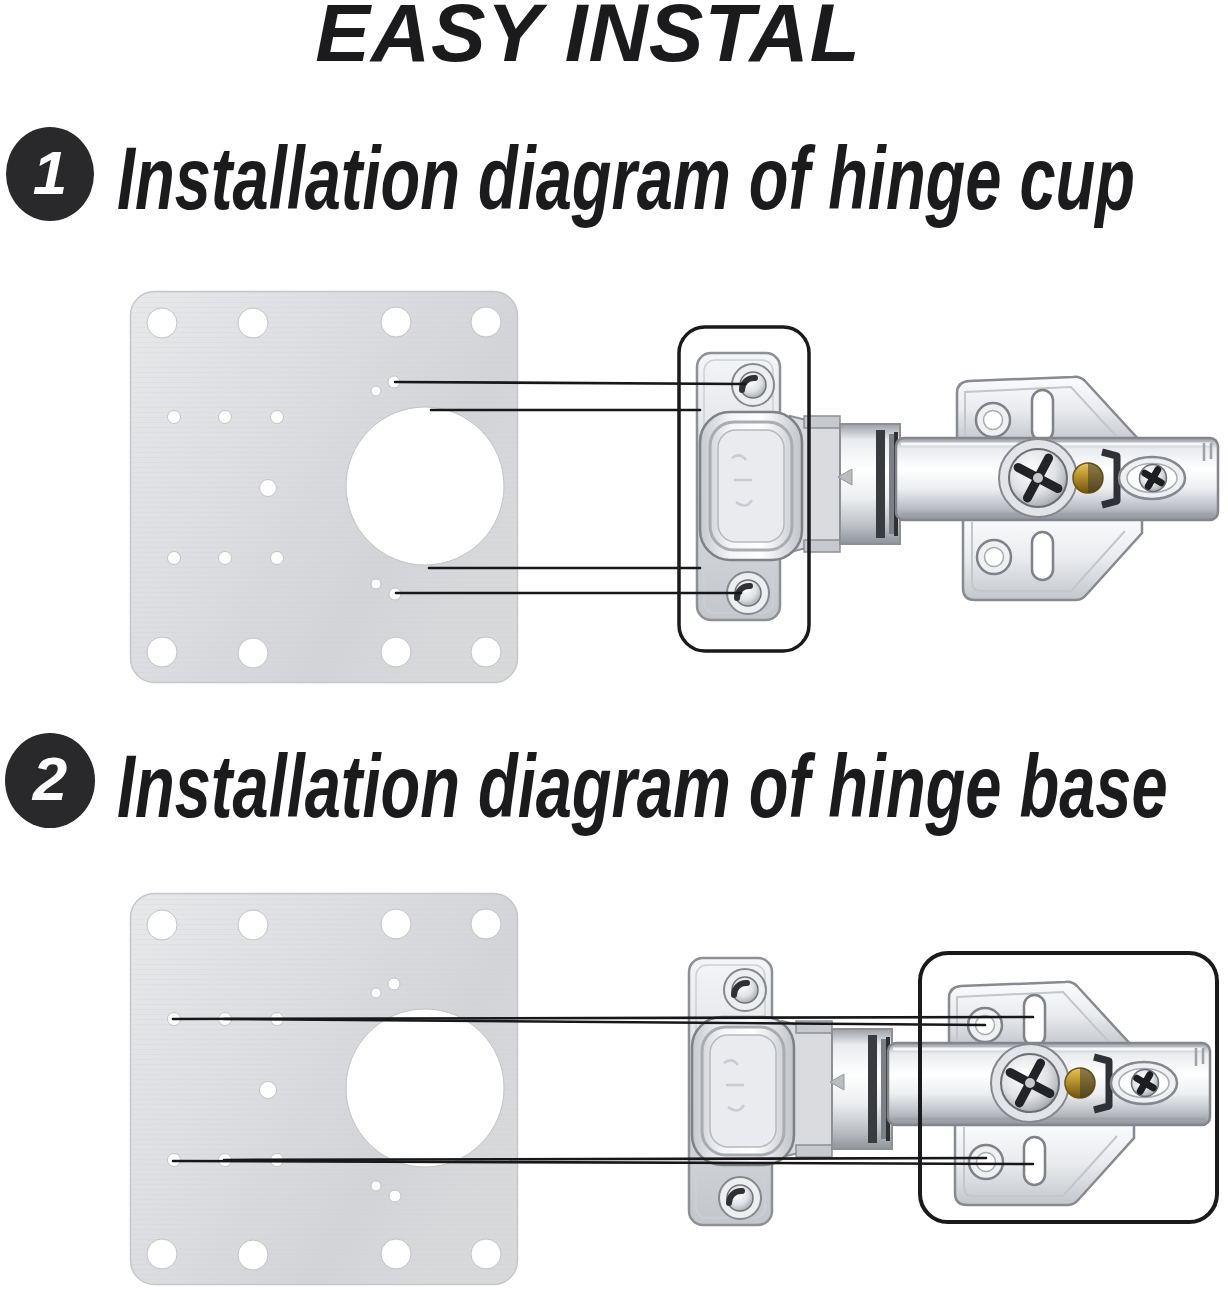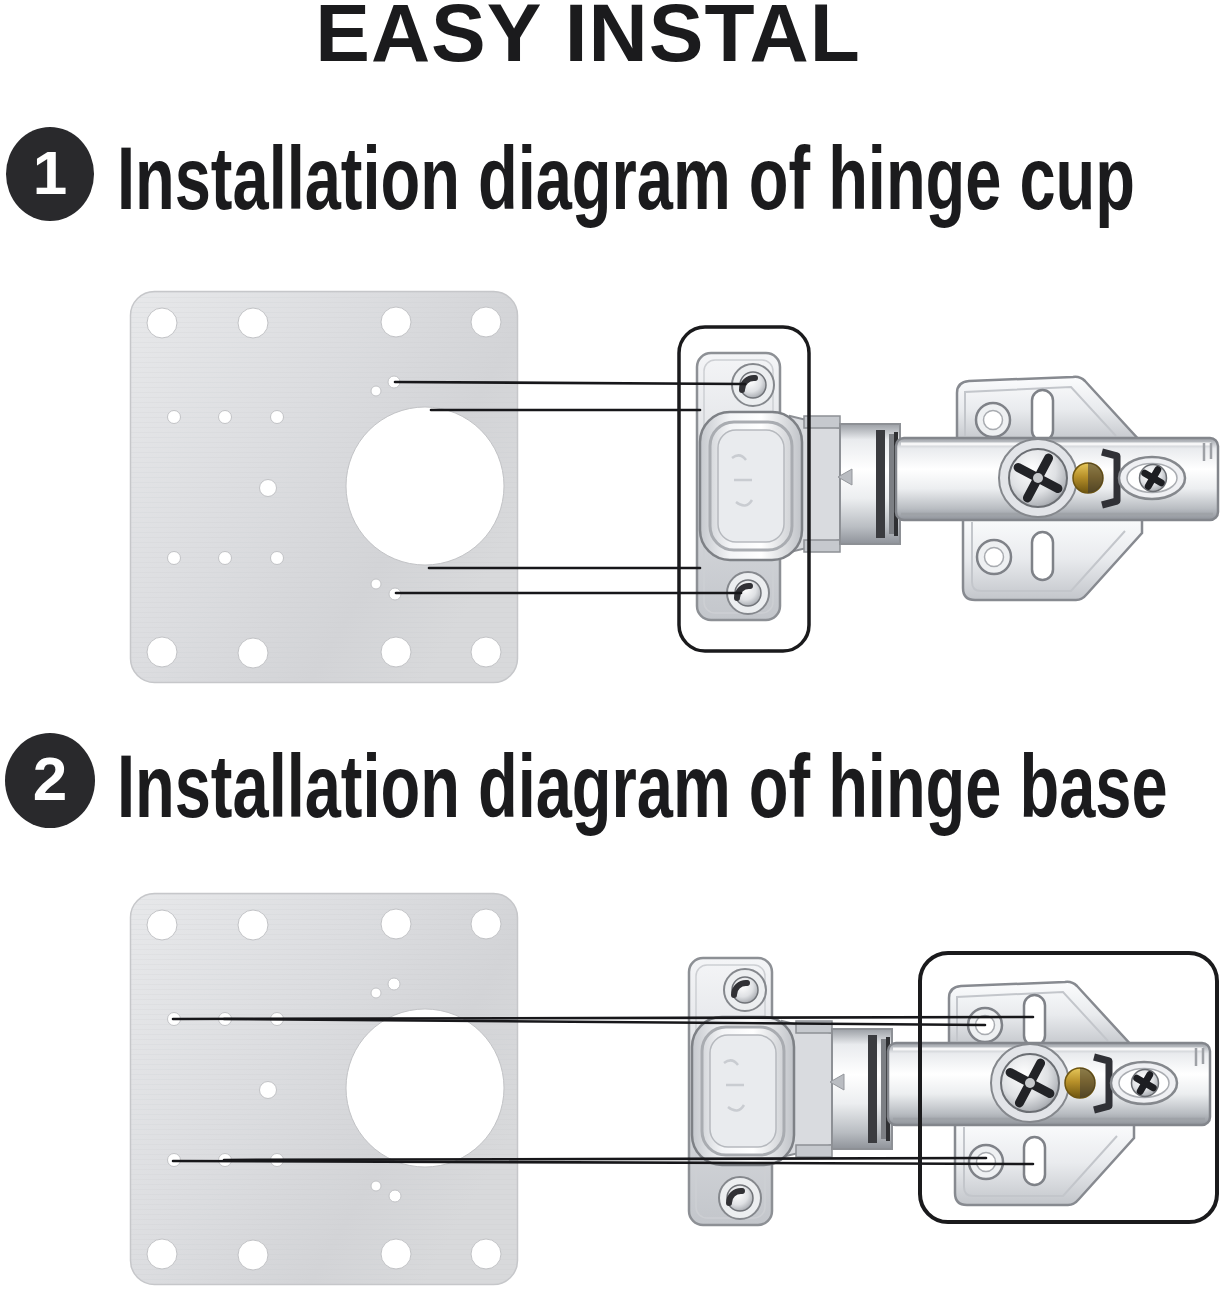--- a/index.html
+++ b/index.html
@@ -3,21 +3,21 @@
 <meta charset="utf-8">
 <style>
   html,body { margin:0; padding:0; }
   body {
     width:1228px; height:1290px;
     background:#ffffff;
     font-family:"Liberation Sans", sans-serif;
     position:relative;
     overflow:hidden;
   }
-  .stage { position:absolute; inset:0; width:1176px; height:1290px; }
+  .stage { position:absolute; inset:0; width:1176px; height:1290px;font-style:italic; }
   svg.gfx { position:absolute; left:0; top:0; }
 
   .page-title {
     position:absolute; top:-10px; left:0; width:100%;
     text-align:center;
     font-size:82px; font-weight:700; letter-spacing:1px;
     color:#1b1b1d; line-height:1.05;
     white-space:nowrap;
   }
   .badge {

